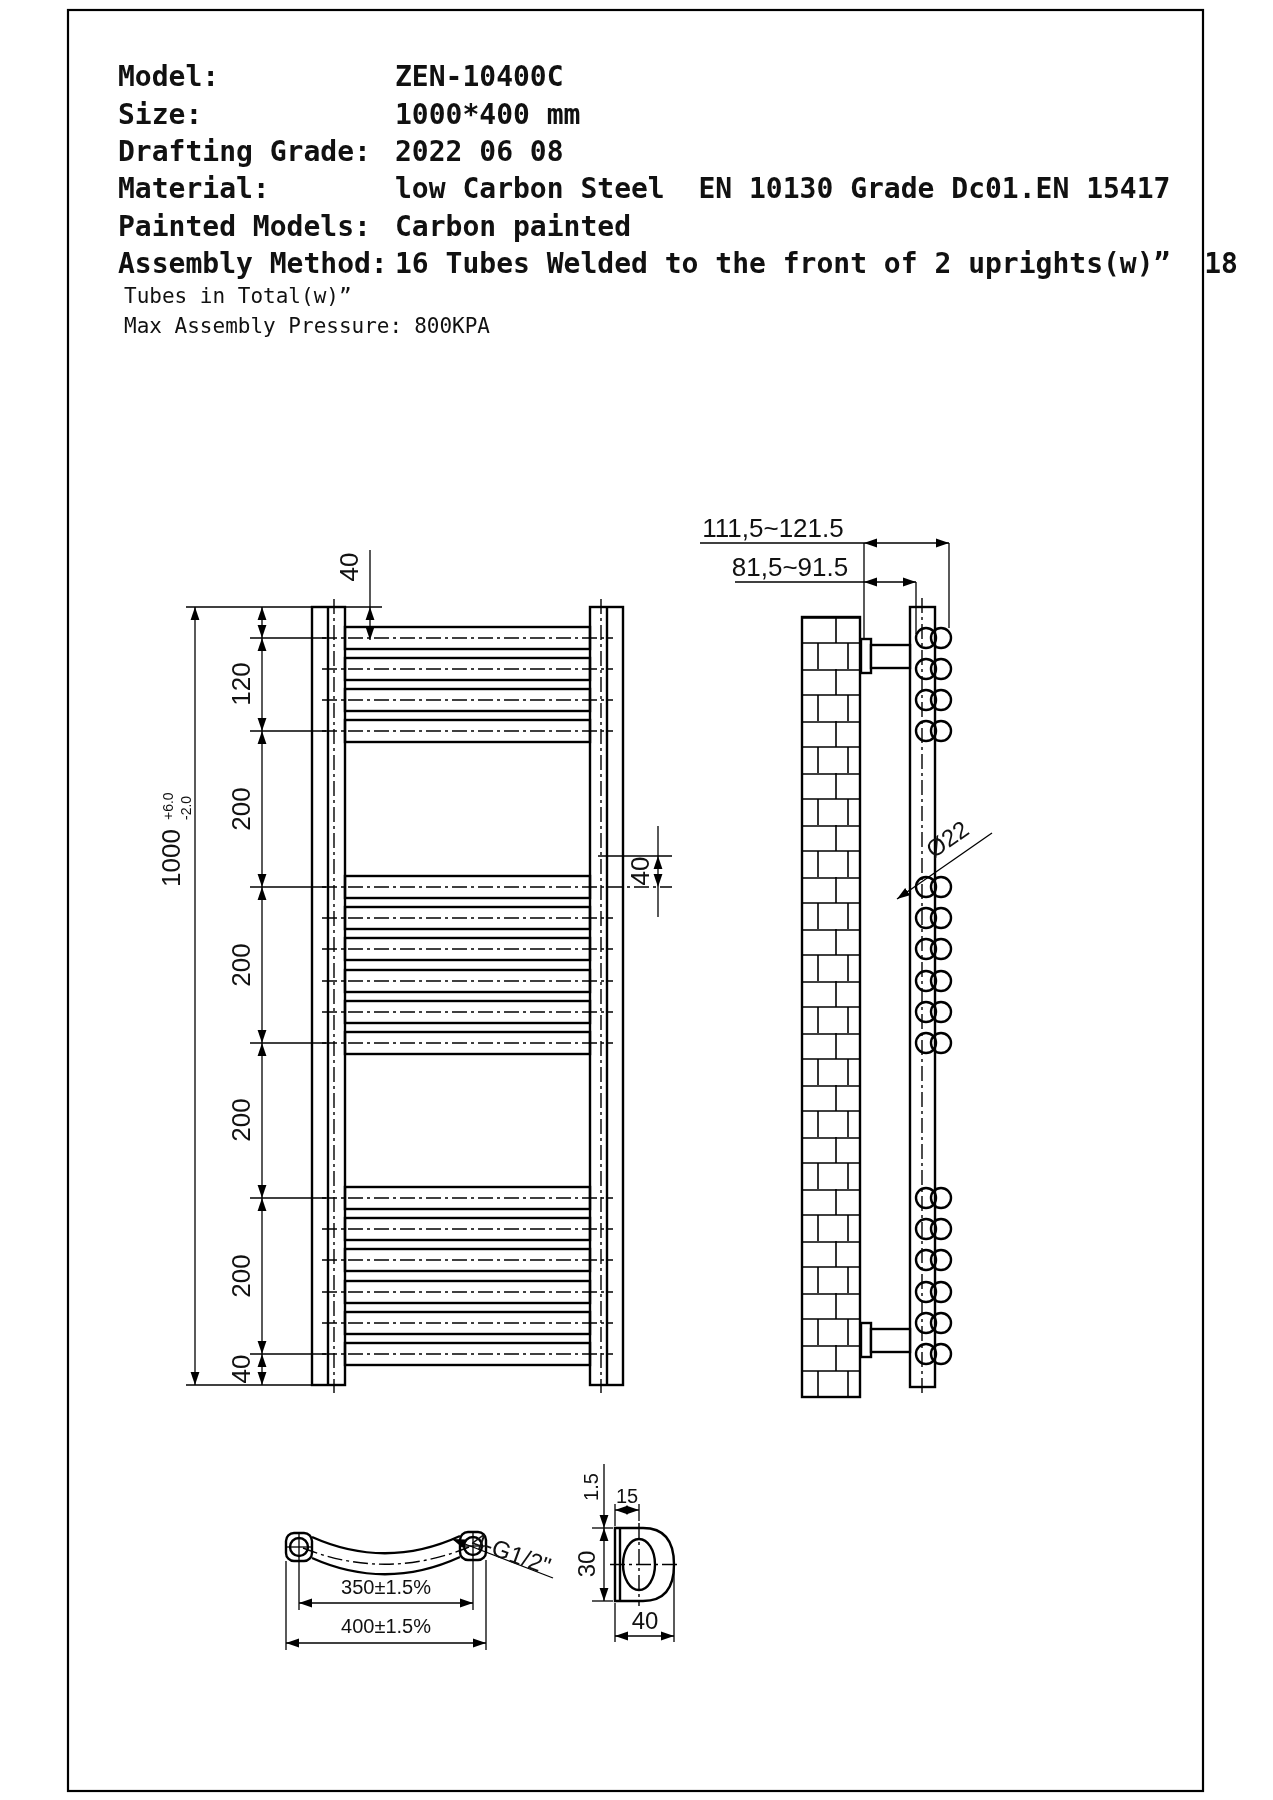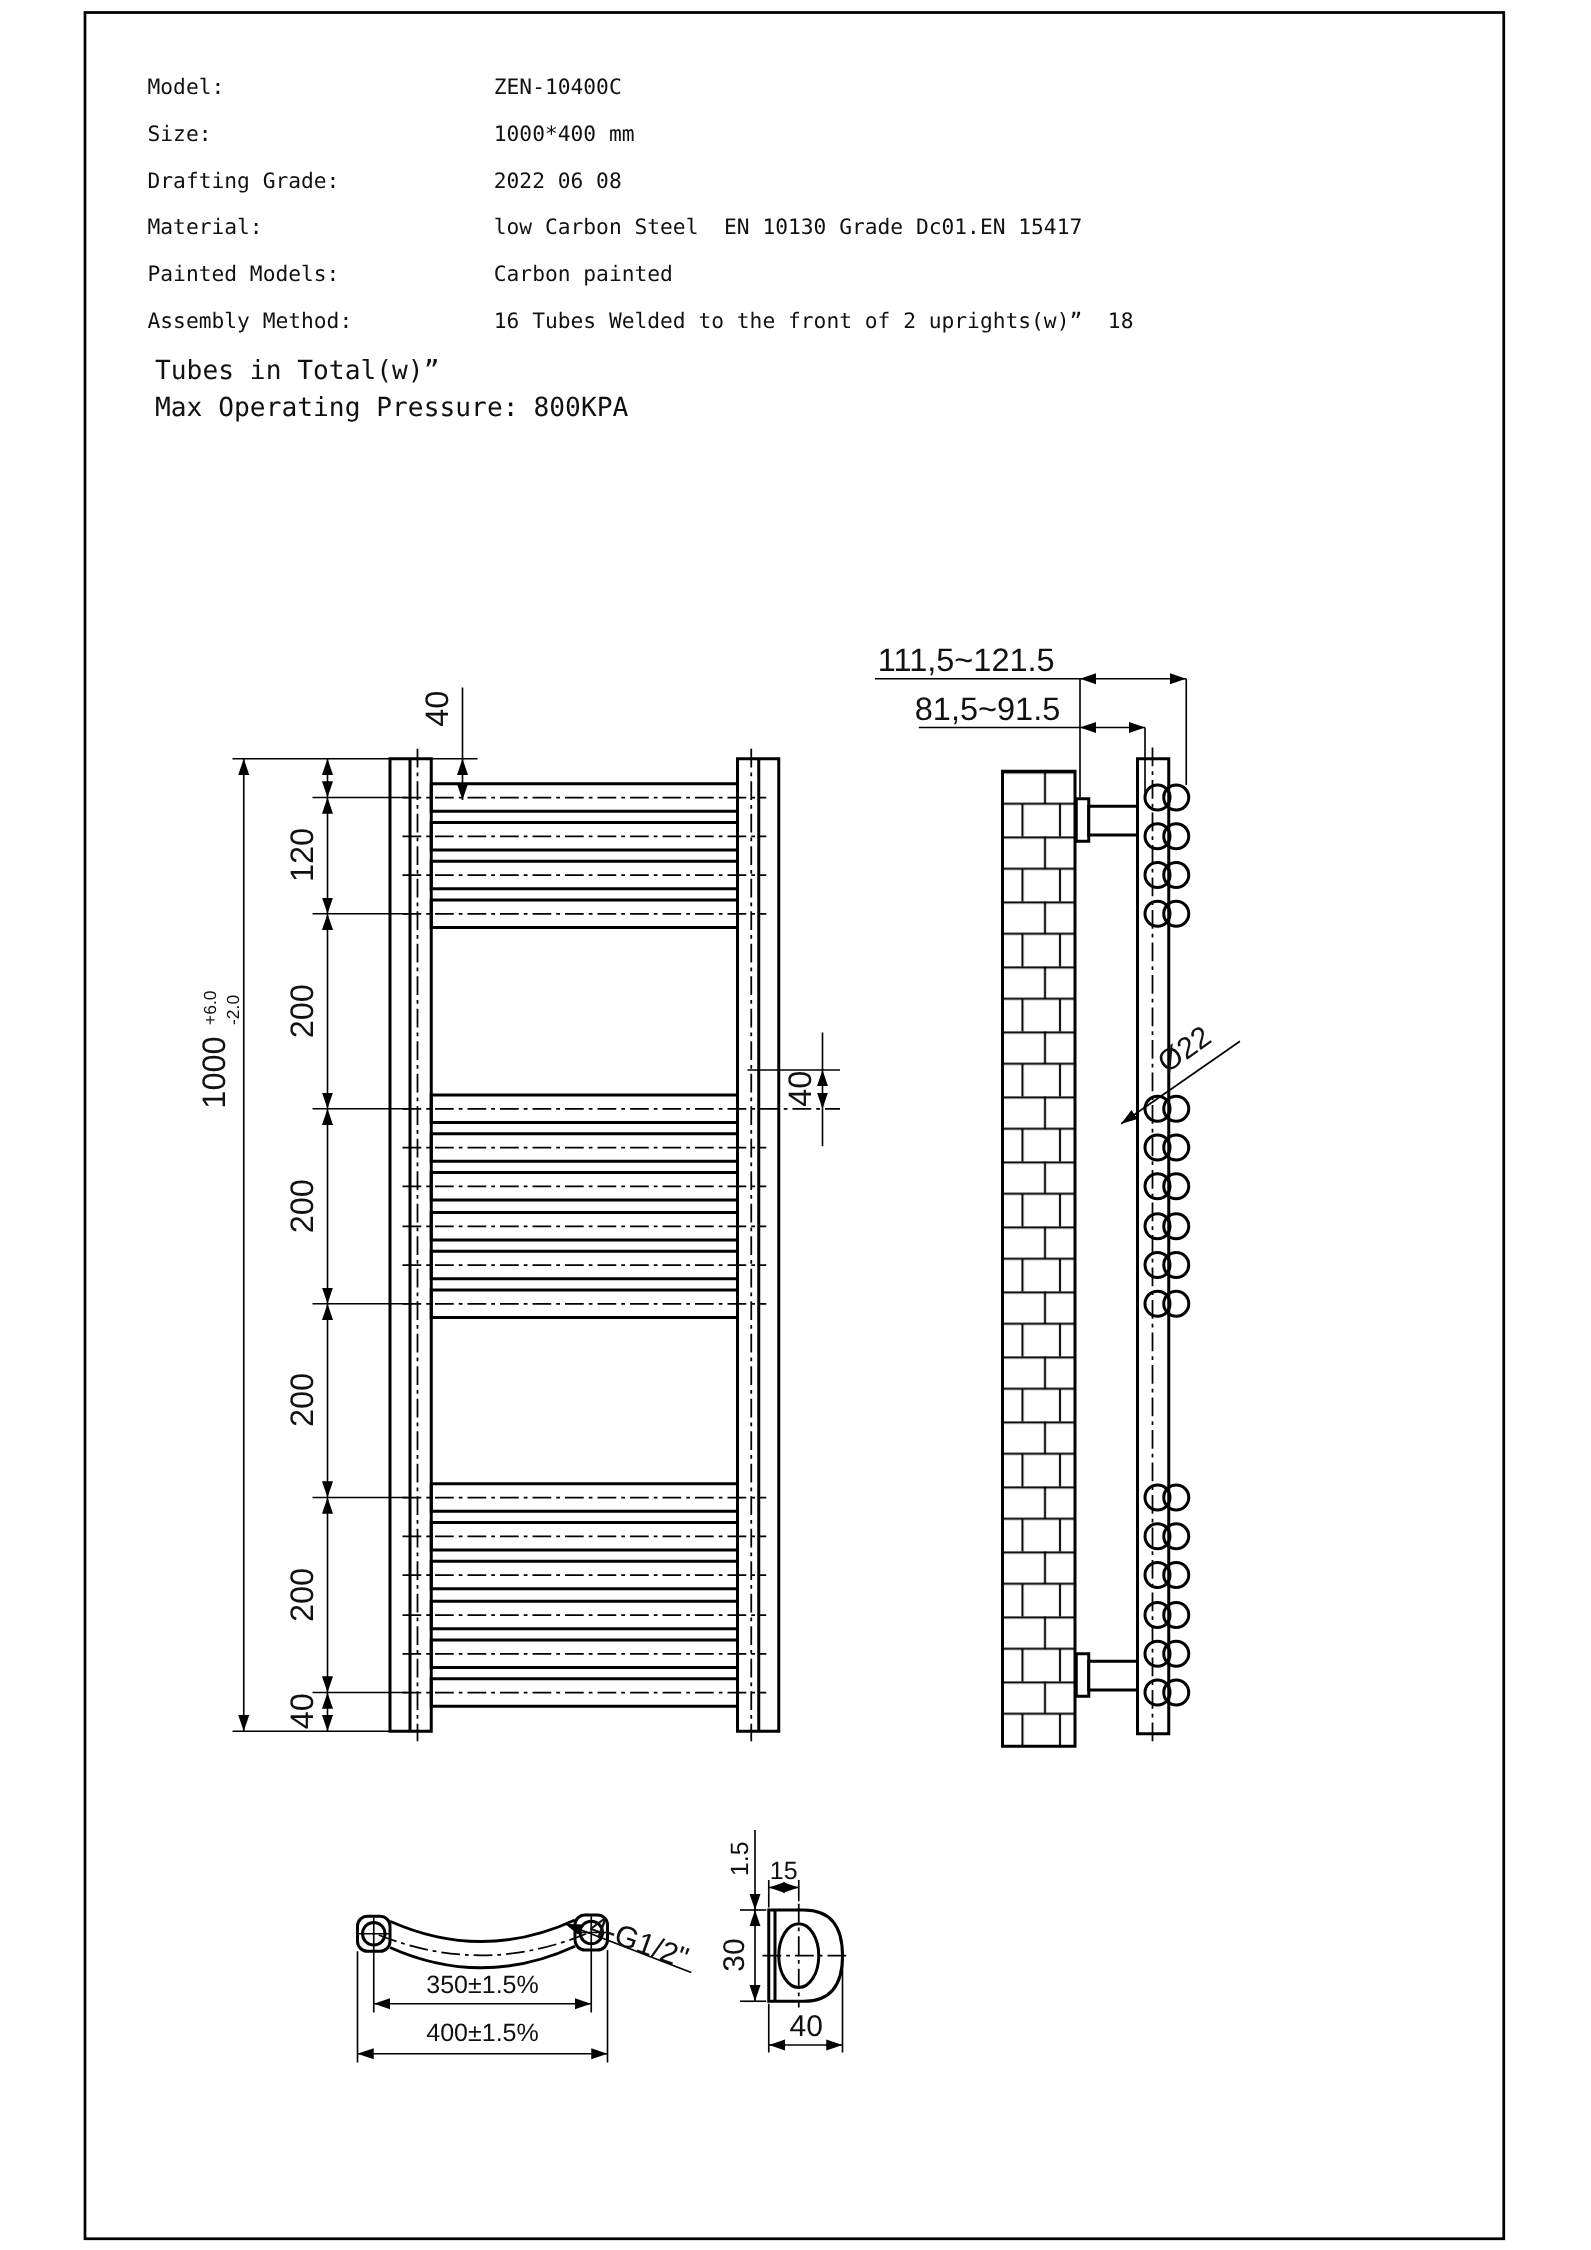--- a/index.html
+++ b/index.html
@@ -1,18 +1,18 @@
 <!DOCTYPE html>
 <html><head>
 <meta charset="utf-8">
 <style>
   html,body{margin:0;padding:0;background:#ffffff;}
   #sheet{position:relative;width:1273px;height:1800px;background:#ffffff;overflow:hidden;
          font-family:"DejaVu Sans Mono", monospace;color:#111;}
-  .spec-row{position:absolute;left:118px;font-size:17px;white-space:pre;}
+  .spec-row{position:absolute;left:118px;font-size:28px;white-space:pre;font-weight:bold;}
   .spec-label{display:inline-block;width:277px;}
   .spec-value{display:inline-block;}
   .spec-cont{position:absolute;left:124px;font-size:21px;white-space:pre;}
   svg{position:absolute;left:0;top:0;}
   svg text{font-family:"Liberation Sans", sans-serif;fill:#111;}
   .dim{font-size:26px;}
   .dim-sm{font-size:20px;}
   .dim-md{font-size:24px;}
   .dim-tol{font-size:14px;}
   .obj{stroke:#000;stroke-width:2.4;fill:none;}
@@ -27,21 +27,21 @@
 <div id="sheet">
 
   <div>
     <div class="spec-row" style="top:60px"><span class="spec-label">Model:</span><span class="spec-value">ZEN-10400C</span></div>
     <div class="spec-row" style="top:98px"><span class="spec-label">Size:</span><span class="spec-value">1000*400 mm</span></div>
     <div class="spec-row" style="top:135px"><span class="spec-label">Drafting Grade:</span><span class="spec-value">2022 06 08</span></div>
     <div class="spec-row" style="top:172px"><span class="spec-label">Material:</span><span class="spec-value">low Carbon Steel  EN 10130 Grade Dc01.EN 15417</span></div>
     <div class="spec-row" style="top:210px"><span class="spec-label">Painted Models:</span><span class="spec-value">Carbon painted</span></div>
     <div class="spec-row" style="top:247px"><span class="spec-label">Assembly Method:</span><span class="spec-value">16 Tubes Welded to the front of 2 uprights(w)”  18</span></div>
     <div class="spec-cont" style="top:284px">Tubes in Total(w)”</div>
-    <div class="spec-cont" style="top:314px"><span>Max Operating Pressure:</span><span style="margin-left:12px">800KPA</span></div>
+    <div class="spec-cont" style="top:314px"><span>Max Assembly Pressure:</span><span style="margin-left:12px">800KPA</span></div>
   </div>
 
   <svg width="1273" height="1800" viewBox="0 0 1273 1800">
     <defs>
       <marker id="arr" viewBox="0 0 10 8" refX="10" refY="4" markerWidth="10" markerHeight="8" orient="auto-start-reverse">
         <path d="M10,4 L0,0.6 L0,7.4 Z" fill="#000"></path>
       </marker>
       <pattern id="brickpat" x="802" y="617" width="58" height="52" patternUnits="userSpaceOnUse">
         <rect width="58" height="52" fill="#fff"></rect>
         <line class="brick" x1="0" y1="1" x2="58" y2="1"></line>

